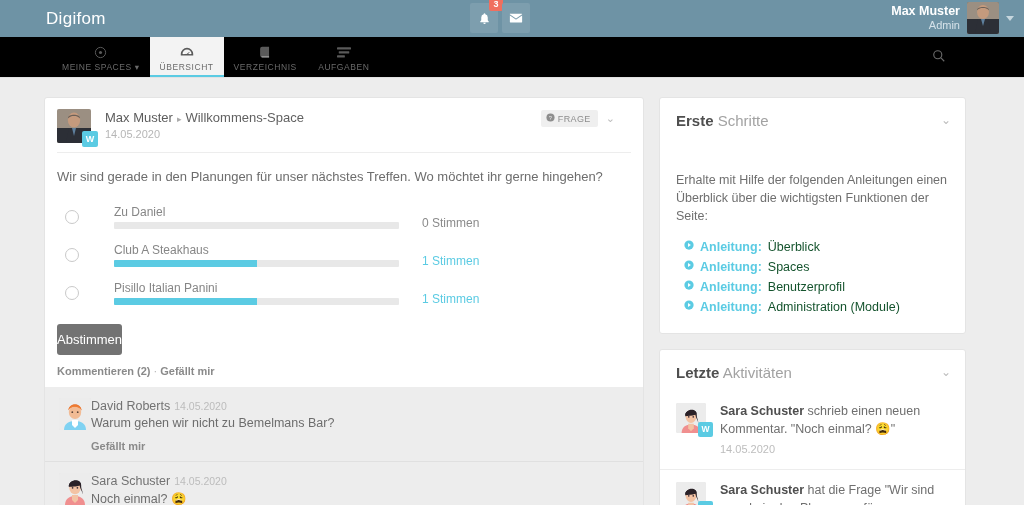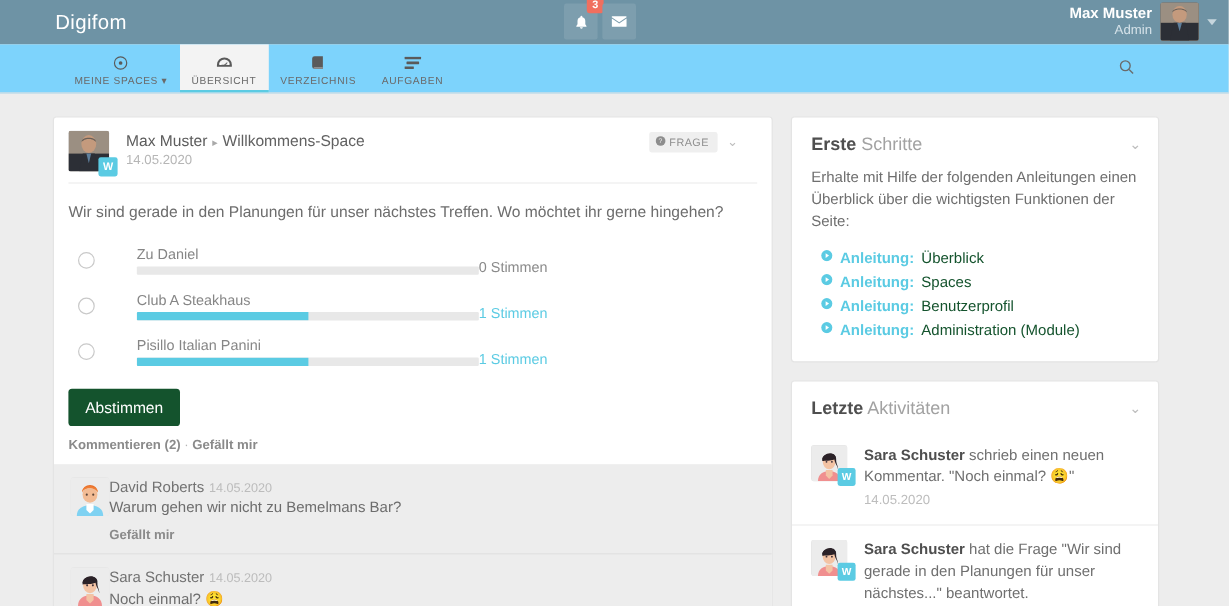--- a/index.html
+++ b/index.html
@@ -77,21 +77,21 @@
     width: 0; height: 0;
     border-left: 4px solid transparent;
     border-right: 4px solid transparent;
     border-top: 5px solid #c6d6de;
   }
 
   
   .navbar {
     position: relative;
     height: 41px;
-    background: #7dd3fc;
+    background: #000000;
     border-bottom: 1px solid #e2e2e2;
     display: flex;
     align-items: stretch;
     padding-left: 52px;
   }
   .nav-item {
     position: relative;
     min-width: 74px;
     padding: 4px 10px 0;
     display: flex;
@@ -215,33 +215,33 @@
   }
   .poll-mid { margin-left: 35px; width: 285px; }
   .poll-label { font-size: 12px; color: #868686; margin-bottom: 3px; }
   .bar {
     height: 7px;
     background: #e8e8e8;
     border-radius: 1px;
     overflow: hidden;
   }
   .bar-fill { height: 100%; background: #5bcbe3; }
-  .poll-votes { font-size: 12px; padding-top: 11px; }
+  .poll-votes { margin-left: 23px; font-size: 12px; padding-top: 11px; }
   .votes-0 { color: #8a8a8a; }
   .votes-n { color: #5bcbe3; }
 
   .poll-actions { padding: 12px 12px 0 12px; }
   .btn-vote {
     display: inline-block;
-    background: #14532d;
+    background: #737373;
     color: #ffffff;
     border: none;
     border-radius: 3px;
     font-size: 13px;
-    padding: 8px 14px;
+    padding: 8px 0;
     font-family: inherit;
   }
   .post-links {
     padding: 10px 12px 10px 12px;
     font-size: 11px;
     color: #8a8a8a;
     font-weight: bold;
   }
   .post-links .dot { font-weight: normal; color: #b5b5b5; margin: 0 3px; }
 
@@ -268,21 +268,21 @@
     font-size: 15px;
   }
   .ph-strong { color: #4f4f4f; font-weight: bold; }
   .ph-light { color: #a2a2a2; }
   .ph-chev {
     position: absolute;
     right: 14px; top: 15px;
     color: #bdbdbd;
     font-size: 12px;
   }
-  .panel-body { padding: 0 16px 16px 16px; }
+  .panel-body { padding: 0 16px 16px 16px; margin-top: 32px; }
   .gs-intro { font-size: 12.5px; color: #6f6f6f; line-height: 1.45; }
   .gs-list { margin-top: 12px; }
   .gs-item {
     display: flex;
     gap: 6px;
     padding: 3px 0 3px 8px;
     font-size: 12.5px;
   }
   .gs-ico { color: #5bcbe3; font-size: 11px; line-height: 1; }
   .gs-strong { color: #5bcbe3; font-weight: bold; }

